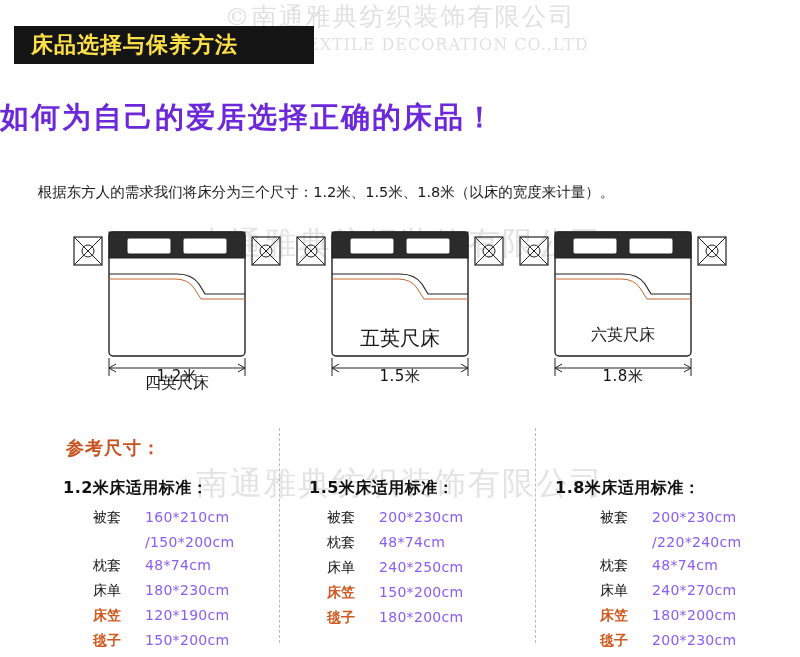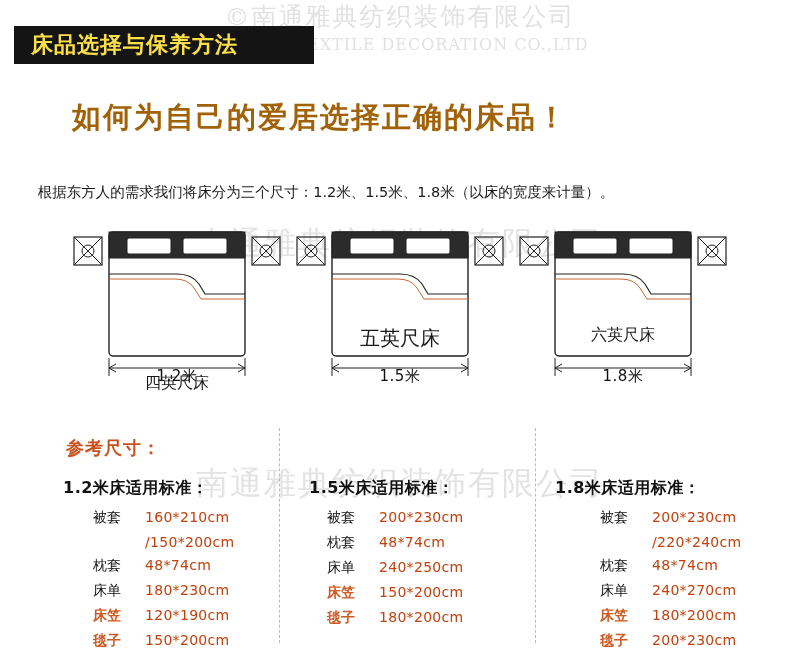--- a/index.html
+++ b/index.html
@@ -71,25 +71,24 @@
     letter-spacing: 1px;
     font-family: "DejaVu Sans", sans-serif;
   }
 
   
   .main-heading {
     position: absolute;
     top: 98px;
     left: 0;
     width: 640px;
-    text-align: center;
     font-size: 29px;
     font-weight: bold;
     letter-spacing: 2px;
-    color: #a16207;
+    color: #6d28d9;
     z-index: 8;
     font-family: "DejaVu Sans", sans-serif;
   }
 
   
   .intro-line {
     position: absolute;
     top: 183px;
     left: 0;
     width: 652px;
@@ -191,21 +190,21 @@
     font-size: 14px;
     font-family: "DejaVu Sans", sans-serif;
   }
   .spec-row .nm {
     width: 52px;
     flex: 0 0 52px;
     color: #111;
     white-space: nowrap;
   }
   .spec-row .vl {
-    color: #c2410c;
+    color: #8b5cf6;
     white-space: nowrap;
     letter-spacing: .3px;
   }
   .spec-row.hl .nm { color: #cf5a22; font-weight: bold; }
   .spec-row.extra .nm { visibility: hidden; }
   .spec-row.extra .vl { padding-left: 0; }
 
   .spec-col.c1 .spec-row { padding-left: 33px; }
   .spec-col.c2 .spec-row { padding-left: 21px; }
   .spec-col.c3 .spec-row { padding-left: 48px; }

